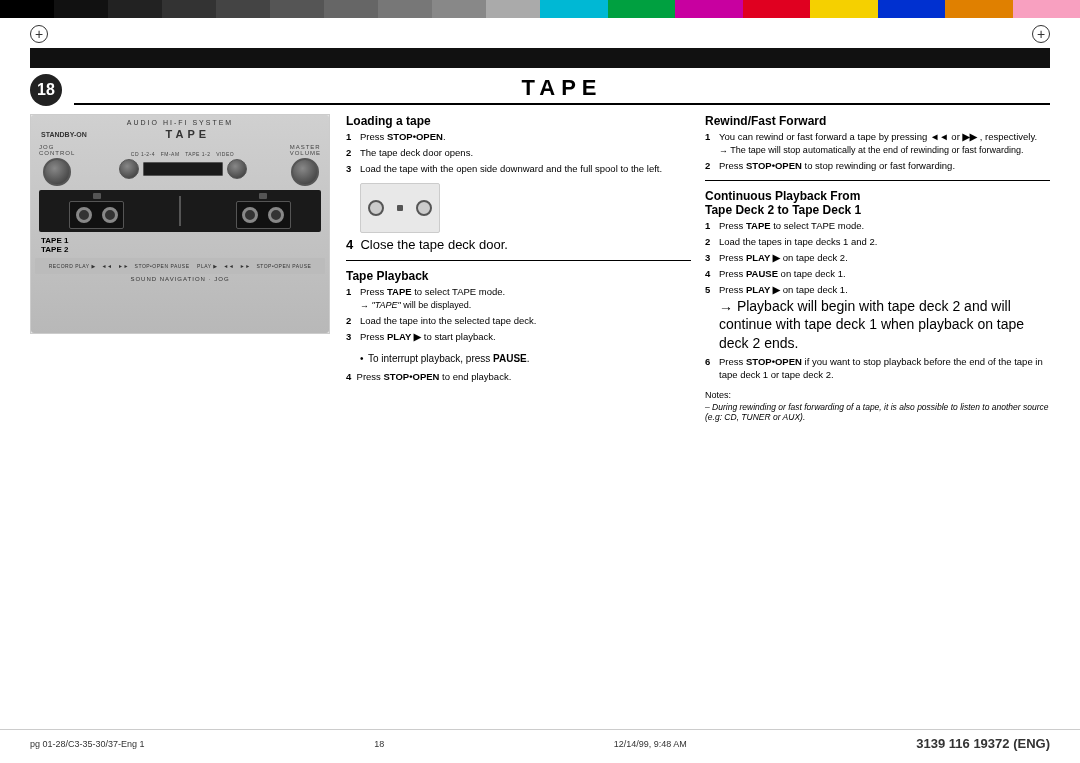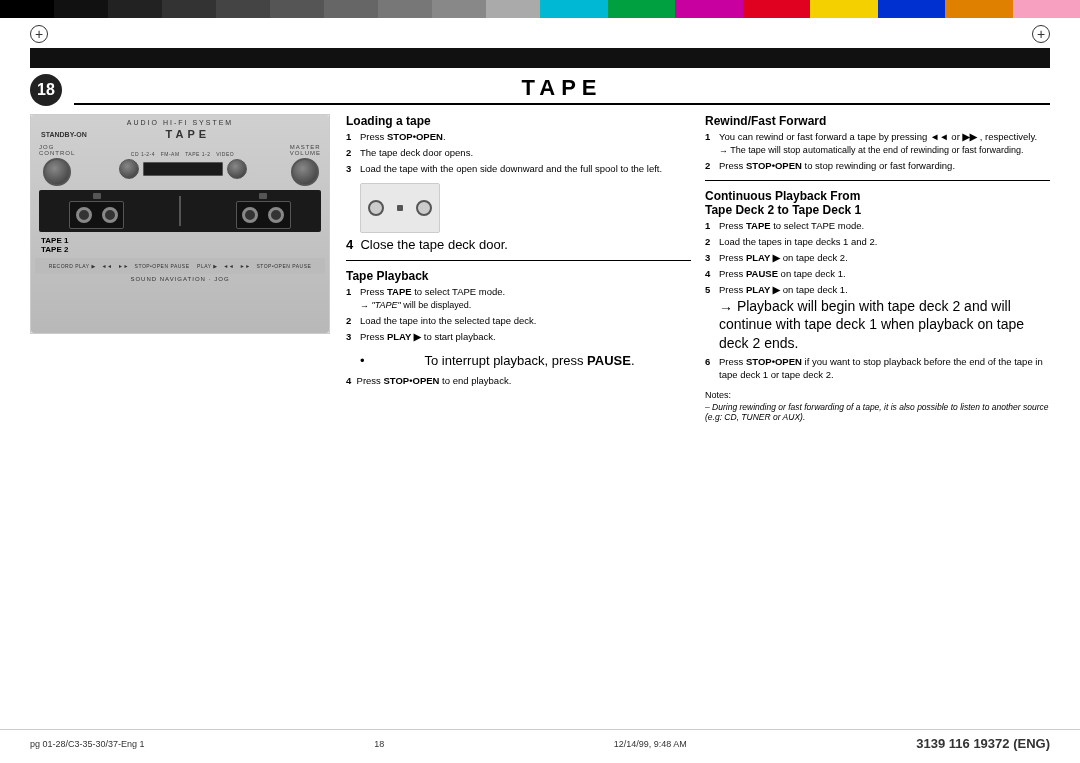--- a/index.html
+++ b/index.html
@@ -203,26 +203,25 @@
     .step-num {
       font-weight: bold;
       min-width: 10px;
     }
     .bullet-list {
       list-style: none;
       padding: 0;
       margin: 0 0 6px 14px;
     }
     .bullet-list li {
-      font-size: 13px;
+      font-size: 10px;
       line-height: 1.35;
       margin-bottom: 2px;
       position: relative;
       padding-left: 8px;
-      text-align: center;
     }
     .bullet-list li::before {
       content: '•';
       position: absolute;
       left: 0;
     }
     b {
       font-weight: bold;
     }
     .divider {

